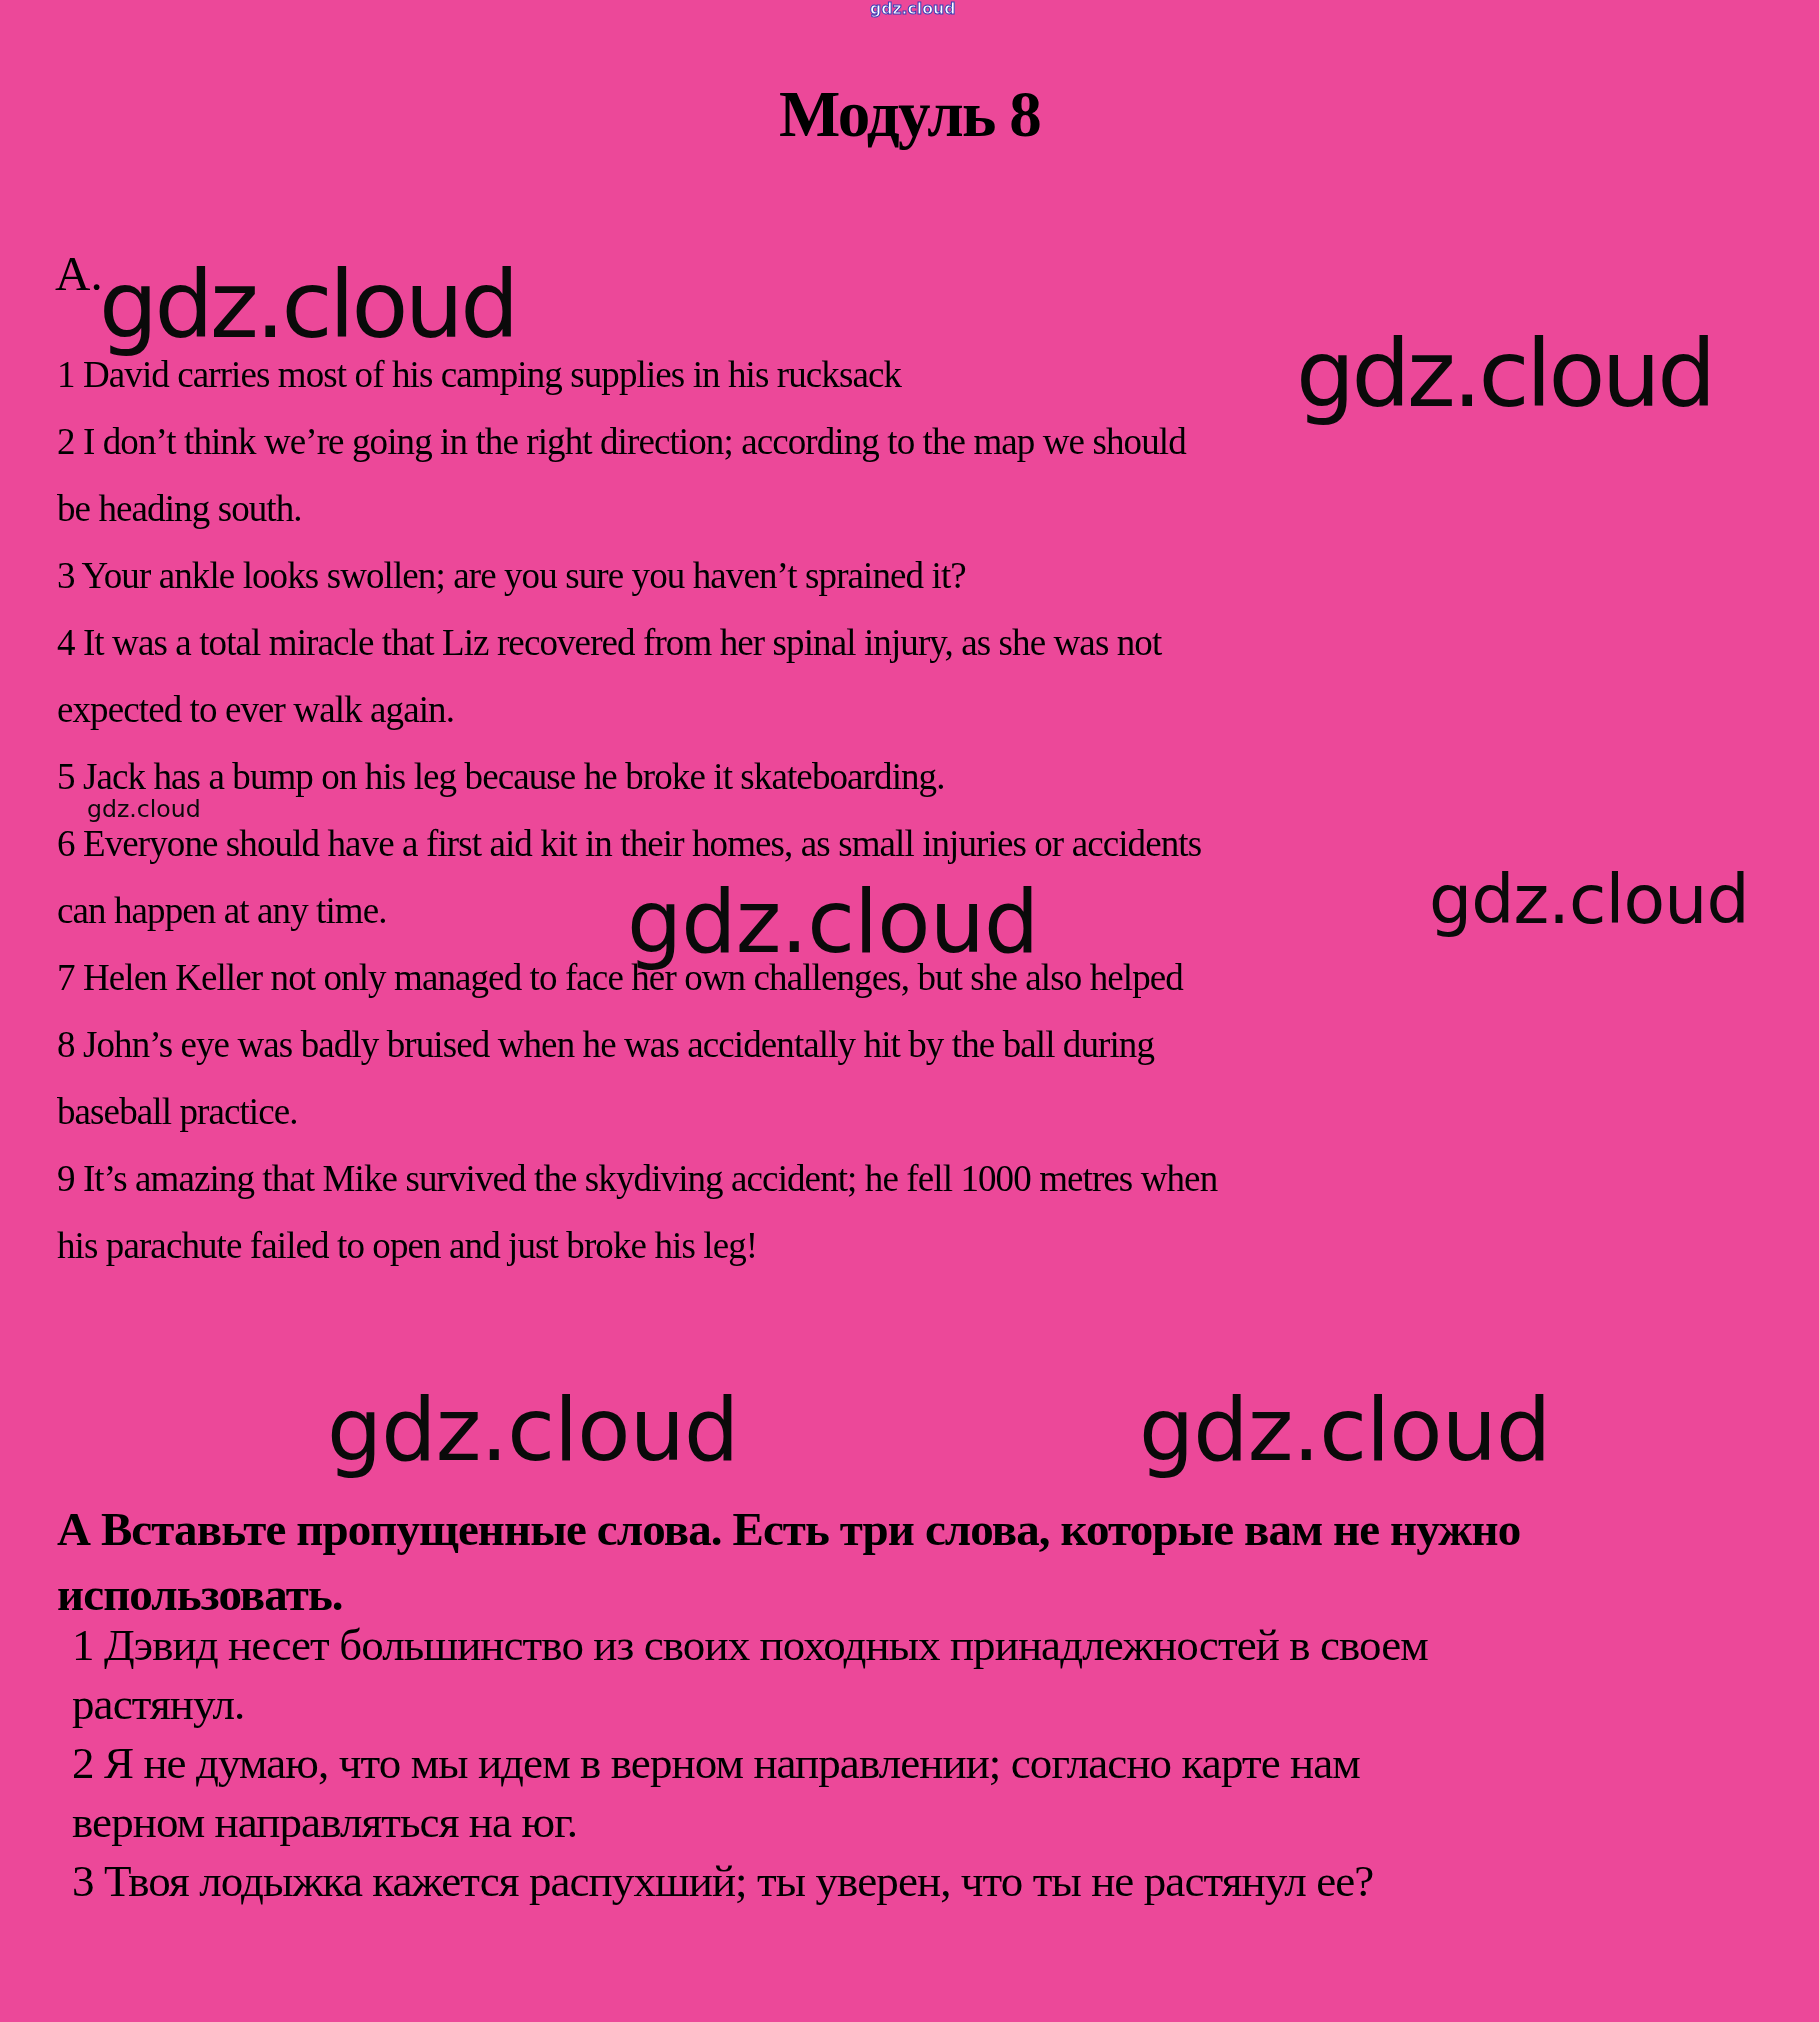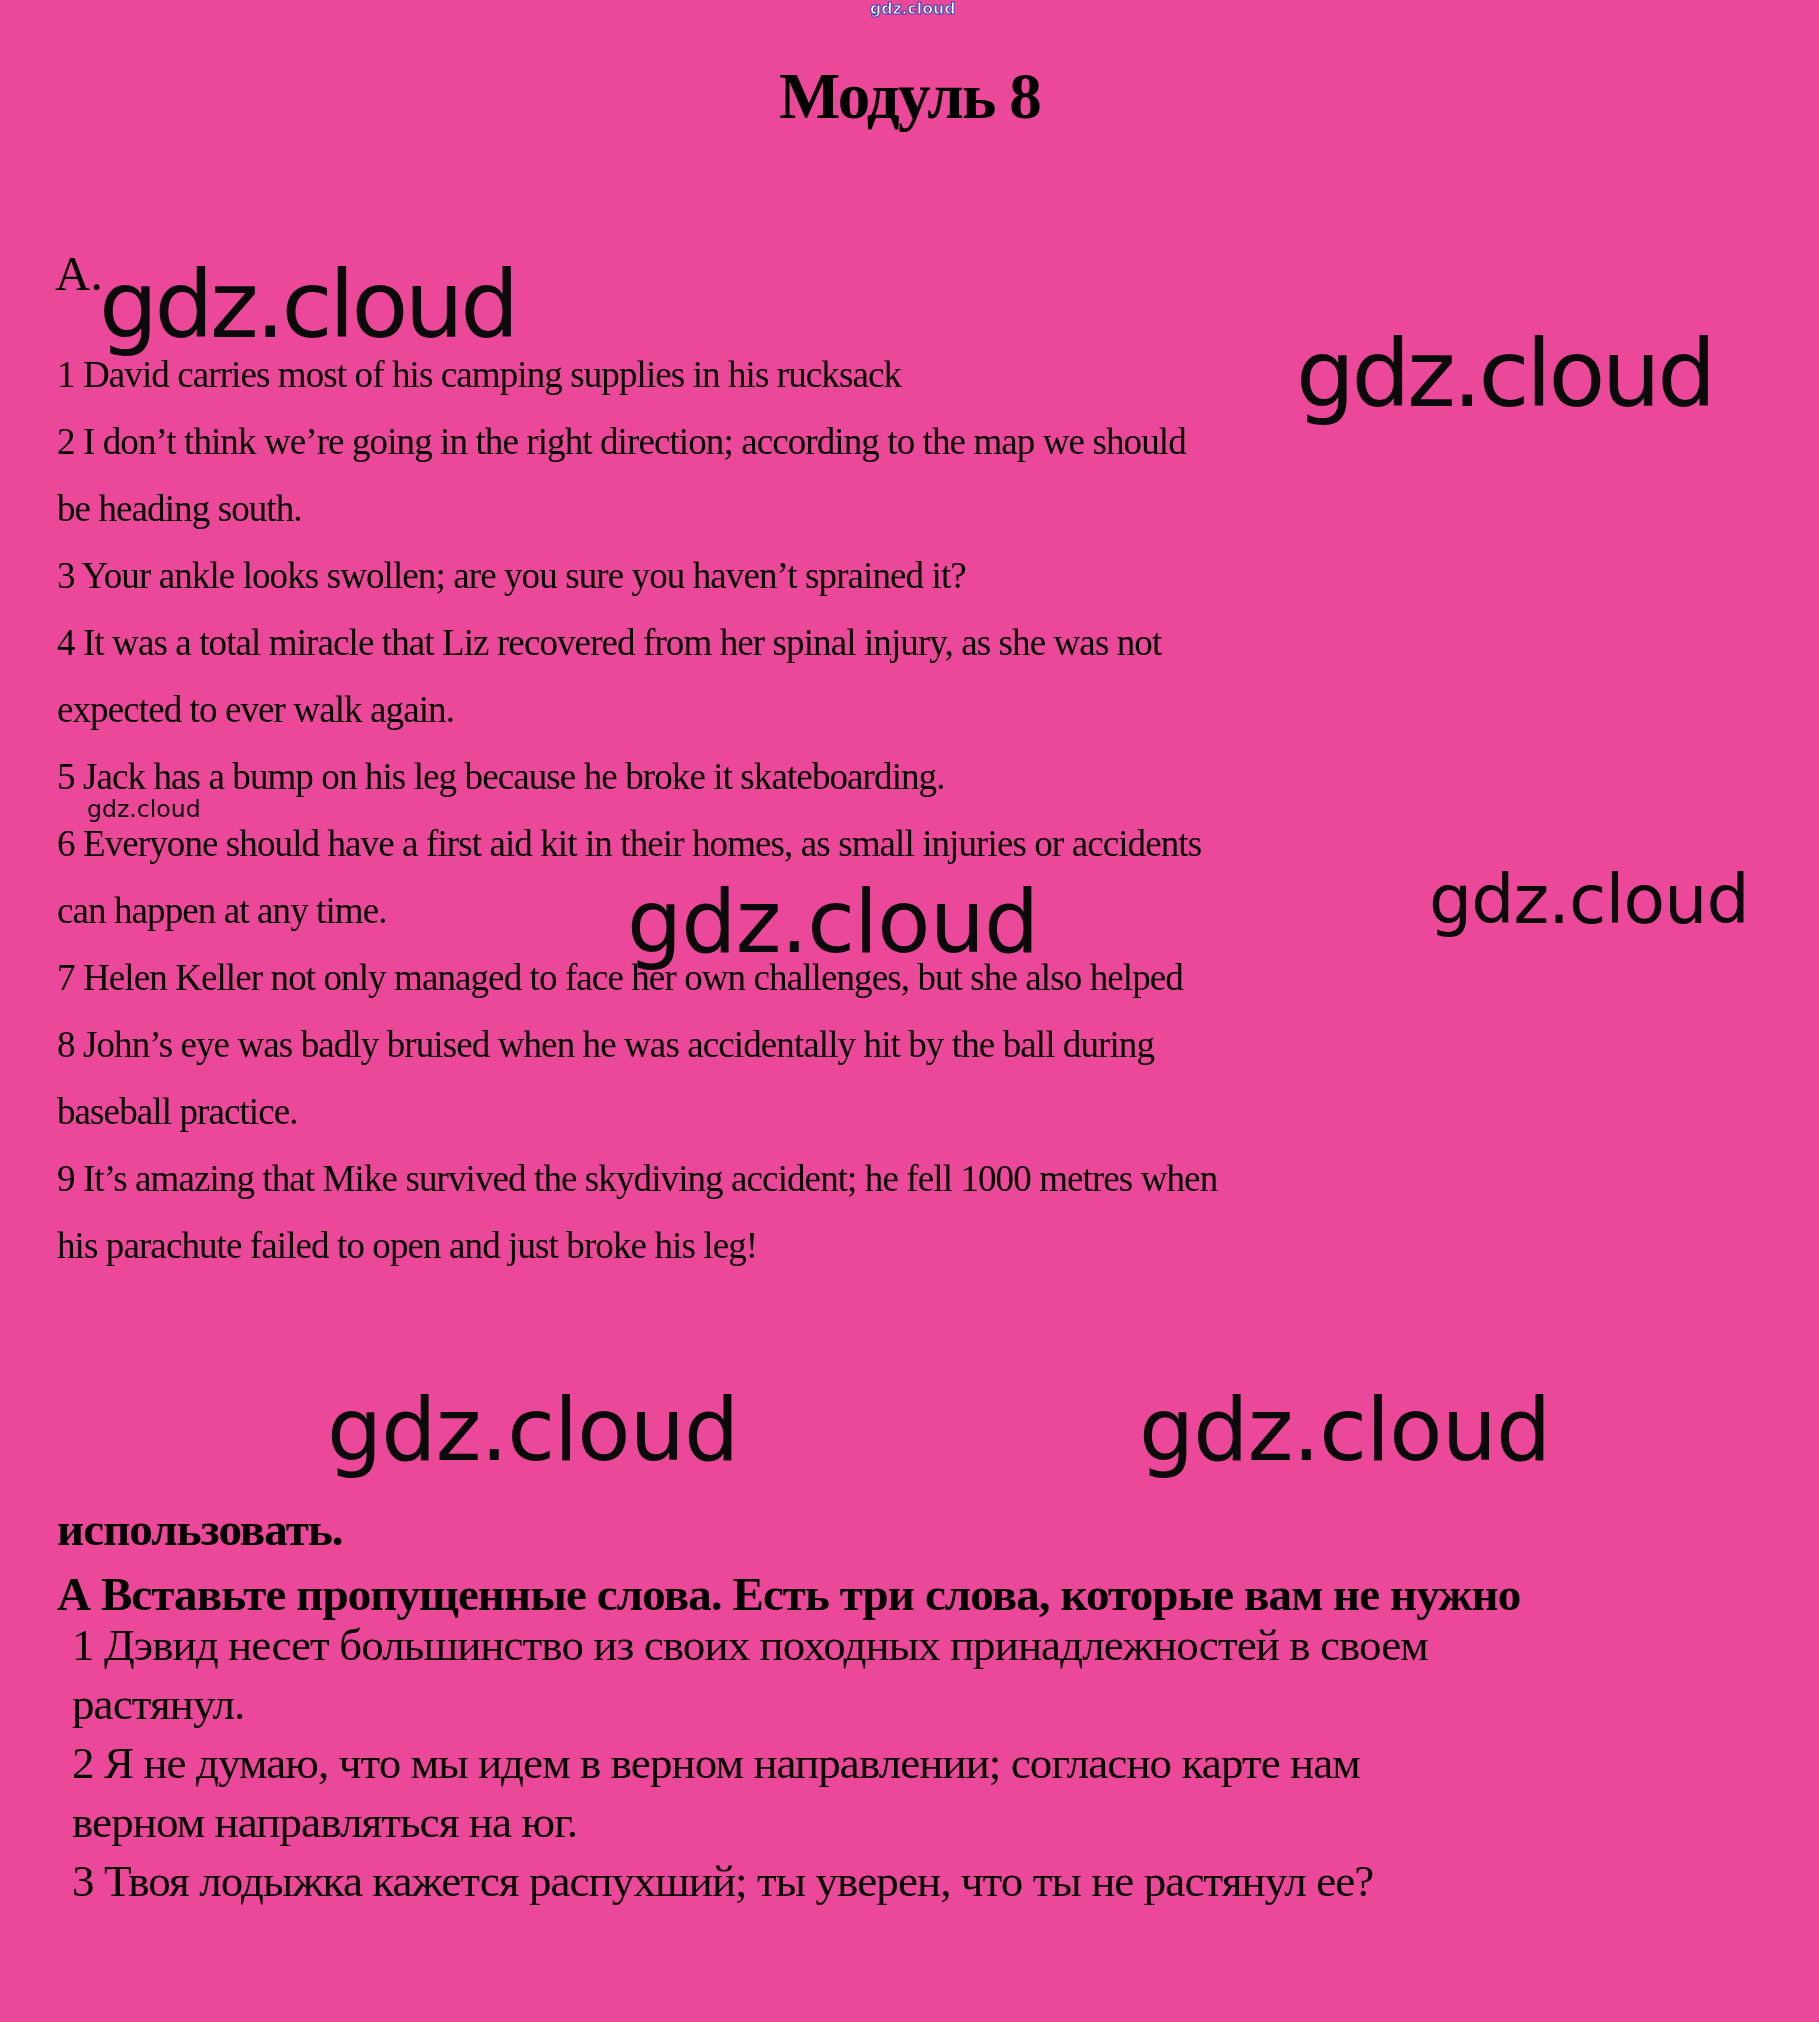--- a/index.html
+++ b/index.html
@@ -13,21 +13,21 @@
     height: 2023px;
     background: #ec4899;
     overflow: hidden;
     font-family: "Liberation Serif", serif;
     color: #000000;
   }
   .abs { position: absolute; white-space: nowrap; }
 
   .page-title {
     left: 0; right: 0;
-    top: 59px;
+    top: 77px;
     text-align: center;
     font-size: 65px;
     font-weight: 700;
     letter-spacing: -1.7px;
   }
   .section-label {
     left: 55px;
     top: 245px;
     font-size: 49px;
     font-weight: 400;
@@ -115,22 +115,22 @@
     <div class="line">his parachute failed to open and just broke his leg!</div>
   </div>
 
   <div class="abs wm wm-small">gdz.cloud</div>
   <div class="abs wm wm-3">gdz.cloud</div>
   <div class="abs wm wm-4">gdz.cloud</div>
   <div class="abs wm wm-5">gdz.cloud</div>
   <div class="abs wm wm-6">gdz.cloud</div>
 
   <div class="abs russian-heading">
+    <div class="line">А Вставьте пропущенные слова. Есть три слова, которые вам не нужно</div>
     <div class="line">использовать.</div>
-    <div class="line">А Вставьте пропущенные слова. Есть три слова, которые вам не нужно</div>
   </div>
 
   <div class="abs russian-block">
     <div class="line">1 Дэвид несет большинство из своих походных принадлежностей в своем</div>
     <div class="line">растянул.</div>
     <div class="line">2 Я не думаю, что мы идем в верном направлении; согласно карте нам</div>
     <div class="line">верном направляться на юг.</div>
     <div class="line">3 Твоя лодыжка кажется распухший; ты уверен, что ты не растянул ее?</div>
   </div>
 

